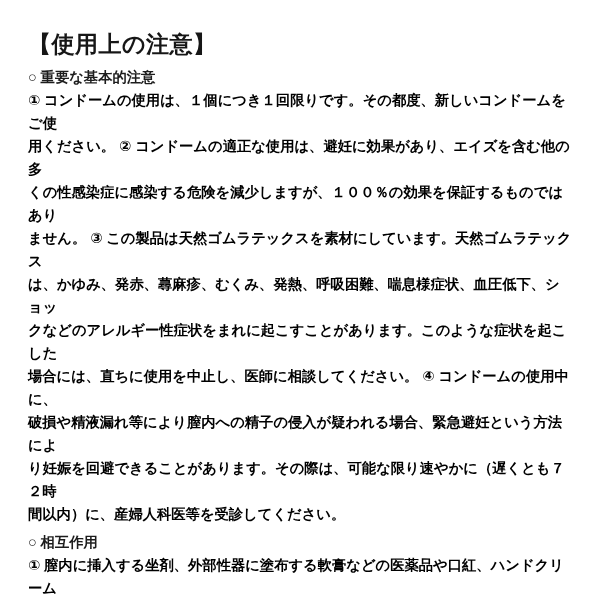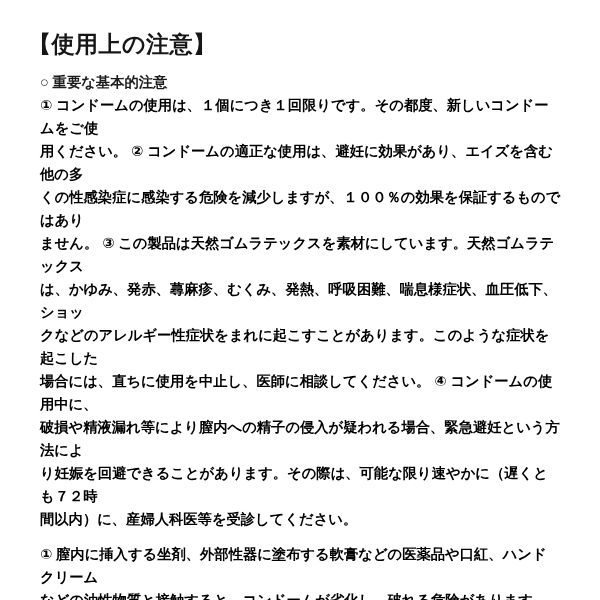--- a/index.html
+++ b/index.html
@@ -22,21 +22,21 @@
     padding: 30px 27px 0 28px;
   }
   .doc-title {
     margin: 0 0 7px 0;
     font-size: 23px;
     line-height: 29px;
     font-weight: 700;
     color: #161616;
     letter-spacing: 0.5px;
   }
-  .section { margin: 12px; }
+  .section { margin: 0; }
   .section + .section { margin-top: 5px; }
   .sec-heading {
     font-size: 14.3px;
     line-height: 23px;
     font-weight: 600;
     color: #1c1c1c;
     white-space: pre-line;
   }
   .sec-body {
     font-size: 14.3px;
@@ -63,20 +63,21 @@
 ません。 ③ この製品は天然ゴムラテックスを素材にしています。天然ゴムラテックス
 は、かゆみ、発赤、蕁麻疹、むくみ、発熱、呼吸困難、喘息様症状、血圧低下、ショッ
 クなどのアレルギー性症状をまれに起こすことがあります。このような症状を起こした
 場合には、直ちに使用を中止し、医師に相談してください。 ④ コンドームの使用中に、
 破損や精液漏れ等により膣内への精子の侵入が疑われる場合、緊急避妊という方法によ
 り妊娠を回避できることがあります。その際は、可能な限り速やかに（遅くとも７２時
 間以内）に、産婦人科医等を受診してください。</div>
   </div>
 
   <div class="section">
+    <div class="sec-heading">○ 相互作用</div>
     <div class="sec-body">① 膣内に挿入する坐剤、外部性器に塗布する軟膏などの医薬品や口紅、ハンドクリーム
 などの油性物質と接触すると、コンドームが劣化し、破れる危険があります。コンドー
 ムの使用時には、これらと接触しないよう注意してください。 ② 市販の潤滑剤の中に
 は、コンドームの破損の原因となるものがありますので、追加で潤滑剤を使用する際は、
 コンドームメーカーの潤滑剤をご使用ください。</div>
   </div>
 
 </div>
 
 </body></html>

